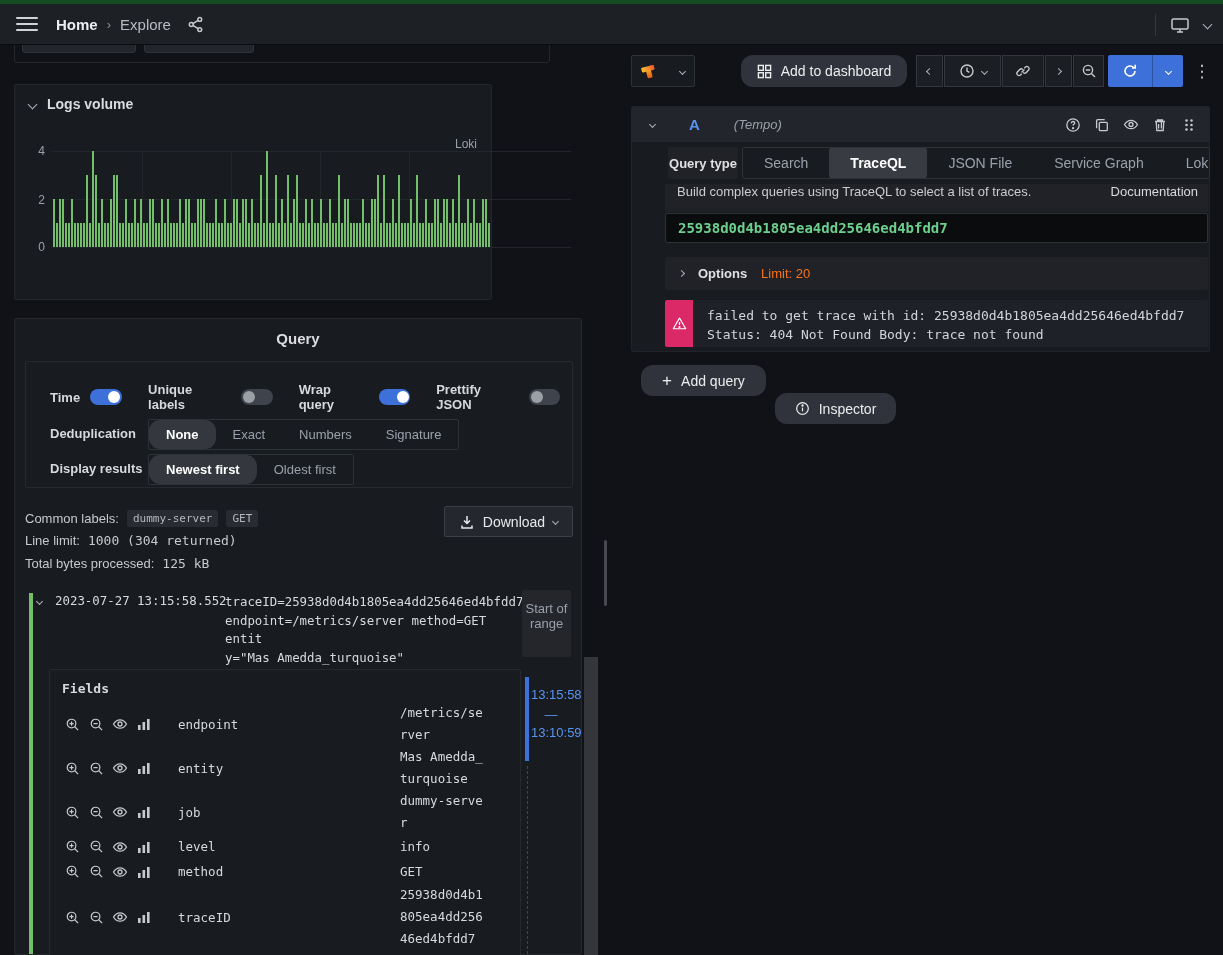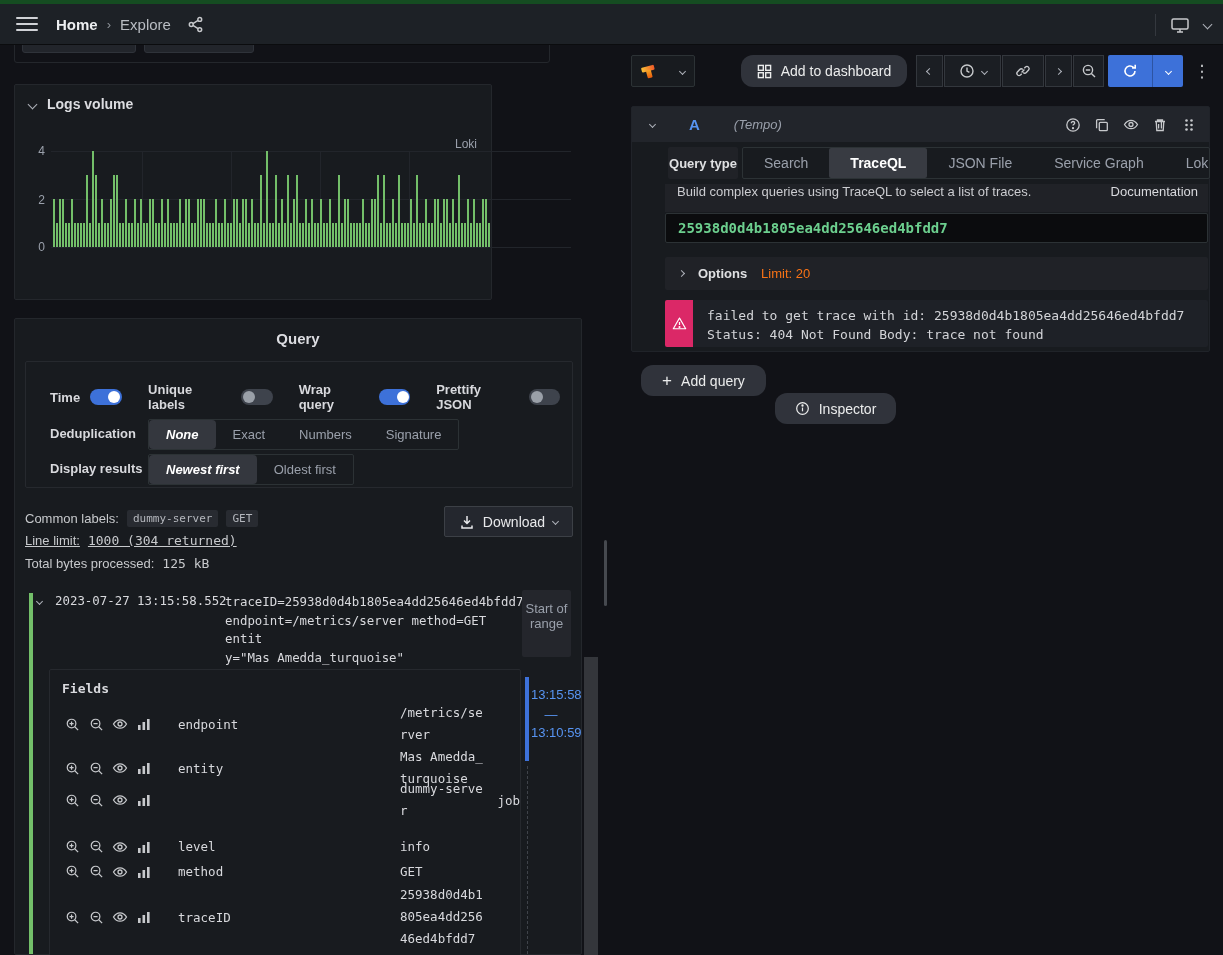--- a/index.html
+++ b/index.html
@@ -52,21 +52,21 @@
   .togglerow { position:absolute; left:24px; top:20px; display:flex; align-items:center; gap:14px; }
   .tpair { display:flex; align-items:center; gap:10px; margin-right:12px; }
   .tlabel { font-size:13px; font-weight:600; color:#d8d9dd; }
   .toggle { width:32px; height:16px; border-radius:9px; background:#3e434c; position:relative; cursor:pointer; }
   .toggle.on { background:#3D71D9; }
   .toggle::after { content:''; position:absolute; width:12px; height:12px; border-radius:50%; background:#9aa0a8; top:2px; left:2px; }
   .toggle.on::after { left:18px; background:#fff; }
   .ctl-label { position:absolute; left:24px; font-size:13px; font-weight:600; color:#d8d9dd; }
   .btngroup { position:absolute; left:122px; height:31px; border:1px solid #2c3235; border-radius:2px; display:flex; align-items:stretch; overflow:hidden; white-space:nowrap; }
   .btngroup .opt { display:flex; align-items:center; padding:0 17px; font-size:13px; color:#9aa0ab; cursor:pointer; }
-  .btngroup .opt.selected { background:#34373e; color:#fff; font-weight:700; border-radius:4px;font-style:italic; }
+  .btngroup .opt.selected { background:#34373e; color:#fff; font-weight:700; border-radius:11px; }
 
   .metaline { position:absolute; left:10px; display:flex; align-items:center; gap:8px; font-size:13px; color:#c7c9cc; }
   .badge { font-family:"DejaVu Sans Mono", monospace; font-size:11px; color:#b4b7bd; background:#282b31; padding:2px 6px; border-radius:2px; }
   .dl-btn { position:absolute; left:429px; top:187px; width:129px; height:31px; background:#24272e; border:1px solid #3c4046; border-radius:2px; display:flex; align-items:center; justify-content:center; gap:8px; font-size:14px; color:#e8e9eb; cursor:pointer; }
 
   .entry-bar { position:absolute; left:14px; top:274px; width:4px; height:361px; background:#73BF69; }
   .entry-chev { position:absolute; left:22px; top:280px; }
   .log-ts { position:absolute; left:40px; top:274px; font-size:12.4px; color:#d8d9dd; }
   .log-msg { position:absolute; left:210px; top:274px; width:300px; font-size:12.4px; color:#d8d9dd; line-height:18.5px; }
   .sor { position:absolute; left:507px; top:271px; width:49px; height:67px; background:#24262c; border-radius:2px; color:#9aa0ab; font-size:13px; text-align:center; line-height:15px; padding-top:11px; }
@@ -372,21 +372,21 @@
           <div class="opt selected">Newest first</div>
           <div class="opt">Oldest first</div>
         </div>
     </div>
 
     <div class="metaline" style="top:191px;">
       <span>Common labels:</span>
       <span class="badge">dummy-server</span>
       <span class="badge">GET</span>
     </div>
-    <div class="metaline" style="top:214px;text-decoration:underline;">
+    <div class="metaline" style="top:214px;">
       <span>Line limit:</span>
       <span class="mono" style="font-size:13px;">1000 (304 returned)</span>
     </div>
     <div class="metaline" style="top:237px;">
       <span>Total bytes processed:</span>
       <span class="mono" style="font-size:13px;">125 kB</span>
     </div>
 
     <div class="dl-btn">
       <svg width="16" height="16" viewBox="0 0 16 16" fill="none" stroke="#e8e9eb" stroke-width="1.5">
@@ -470,21 +470,21 @@
                 <rect x="10" y="2" width="2.6" height="11"></rect>
               </svg>
             </span>
           </span>
           <span class="fname">entity</span>
           <span class="fval">
             <div>Mas Amedda_</div>
             <div>turquoise</div>
           </span>
         </div>
-        <div class="frow" style="top: 108px; height: 44px; justify-content: space-between;">
+        <div class="frow" style="top: 120px; height: 44px;">
           <span class="icons">
             <span class="icon-btn">
               <svg width="15" height="15" viewBox="0 0 16 16" fill="none" stroke="#c7c9cc" stroke-width="1.3">
                 <circle cx="7" cy="7" r="4.6"></circle>
                 <path d="M10.4 10.4L14 14M7 4.8v4.4M4.8 7h4.4"></path>
               </svg>
             </span>
             <span class="icon-btn">
               <svg width="15" height="15" viewBox="0 0 16 16" fill="none" stroke="#c7c9cc" stroke-width="1.3">
                 <circle cx="7" cy="7" r="4.6"></circle>

